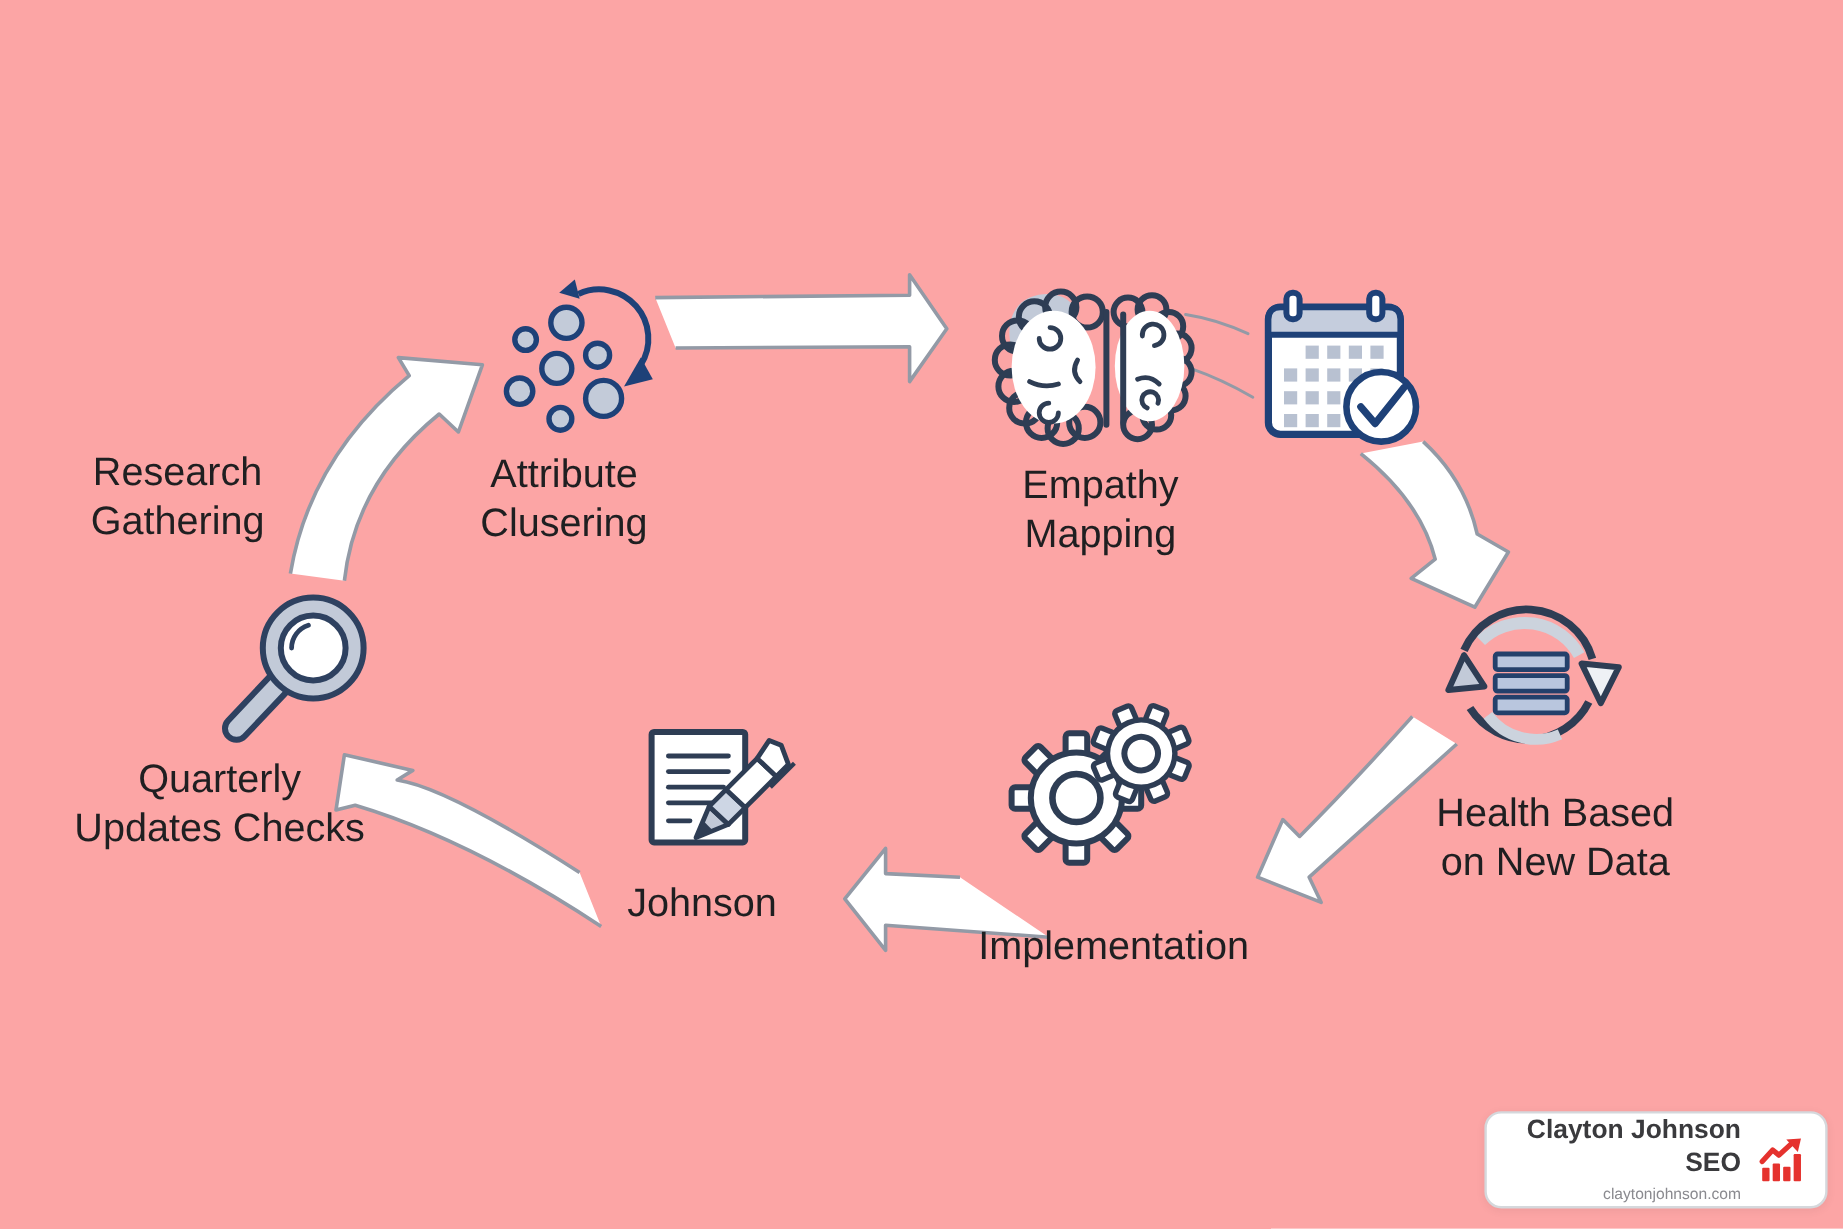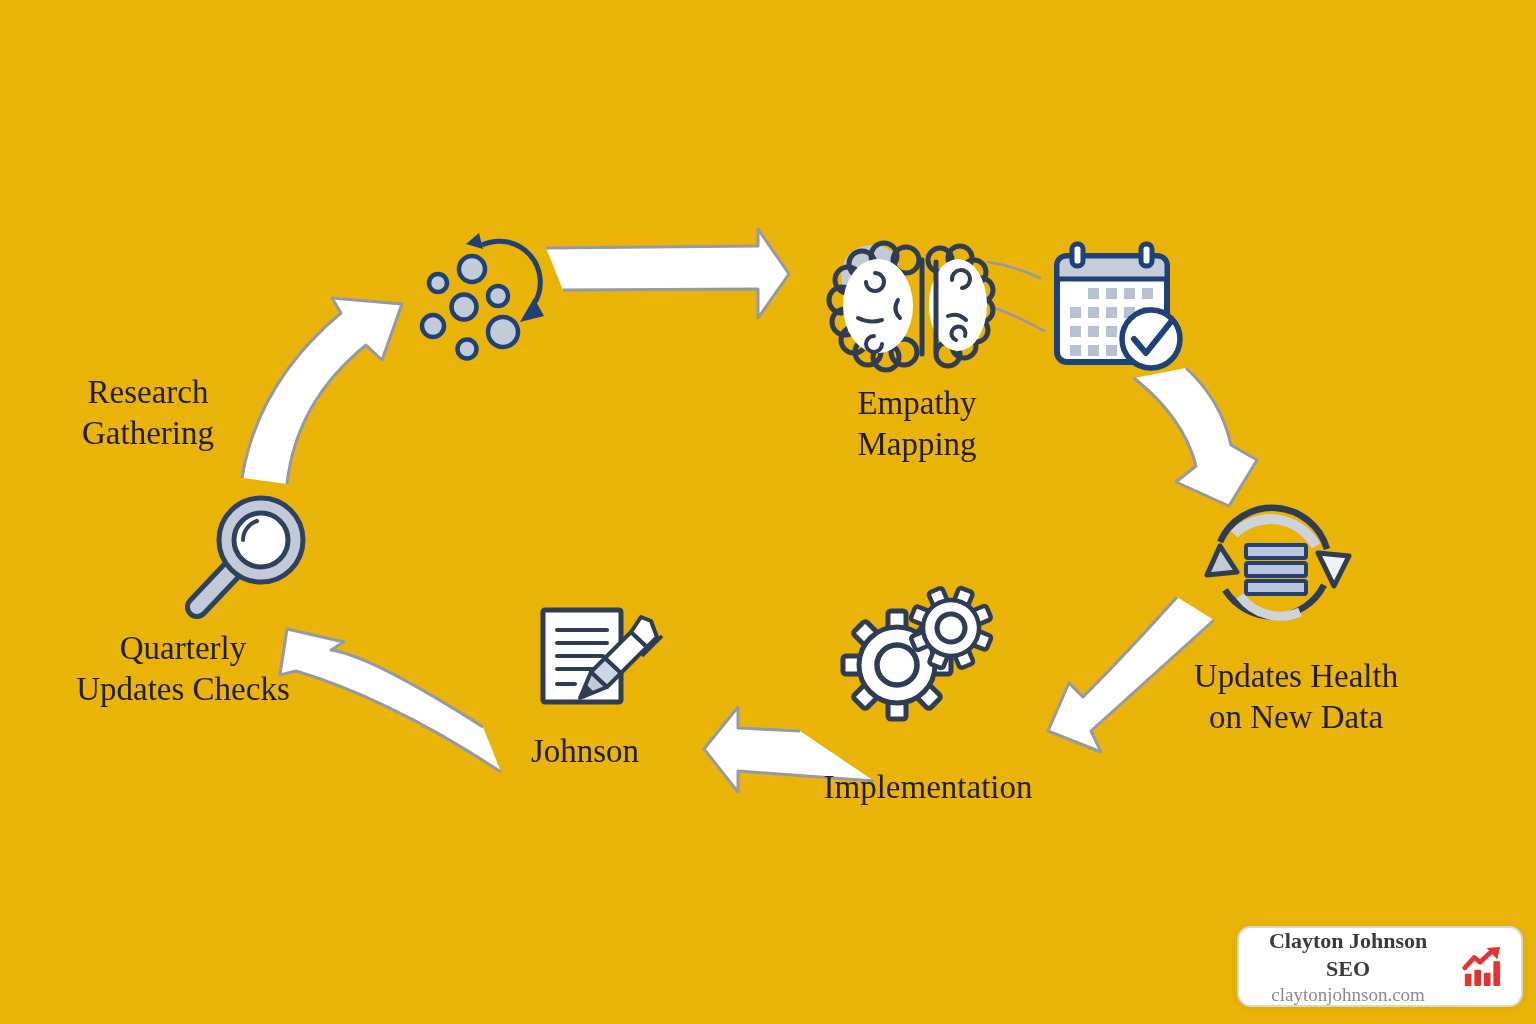--- a/index.html
+++ b/index.html
@@ -1,29 +1,29 @@
 <!DOCTYPE html>
 <html><head>
 <meta charset="utf-8">
 <style>
   html,body{margin:0;padding:0;background:#fff;}
-  #stage{position:relative;width:1536px;height:1024px;background:#eab308;overflow:hidden;
-         font-family:Liberation Serif, serif;}
+  #stage{position:relative;width:1536px;height:1024px;background:#fca5a5;overflow:hidden;
+         font-family:Liberation Sans, sans-serif;}
   #diagram-svg{position:absolute;left:0;top:0;}
   .label{position:absolute;transform:translateX(-50%);text-align:center;
          color:#1f1f21;font-size:33px;line-height:41px;font-weight:500;white-space:nowrap;}
   .label span{display:block;}
   
   .badge{position:absolute;left:1237px;top:926px;width:286px;height:81px;background:#fff;
          border:2px solid #d5d8dc;border-radius:14px;box-sizing:border-box;
          box-shadow:0 2px 8px rgba(0,0,0,0.06);display:flex;align-items:center;
          justify-content:flex-end;padding:0 16px 0 10px;gap:14px;}
   .badge-text{text-align:right;}
-  .badge-title{font-size:22px;font-weight:bold;color:#3a3a3d;line-height:28px;text-align:center;}
-  .badge-url{font-size:19px;color:#8a8a8f;line-height:24px;text-align:center;}
+  .badge-title{font-size:22px;font-weight:bold;color:#3a3a3d;line-height:28px;}
+  .badge-url{font-size:13px;color:#8a8a8f;line-height:24px;}
 </style>
 </head>
 <body>
 
 <div id="stage">
 
 <svg id="diagram-svg" width="1536" height="1024" viewBox="0 0 1536 1024">
 
   <g fill="#ffffff" stroke="#939aa6" stroke-width="3" stroke-linejoin="round">
 
@@ -201,28 +201,32 @@
     </g>
     <polygon points="580,698 586,684 593,691" fill="#2e3d54"></polygon>
   </g>
 </svg>
 
   <div class="label" style="left:148px;top:372px">
     <span>Research</span>
     <span>Gathering</span>
   </div>
 
+  <div class="label" style="left:470px;top:374px">
+    <span>Attribute</span>
+    <span>Clusering</span>
+  </div>
 
   <div class="label" style="left:917px;top:383px">
     <span>Empathy</span>
     <span>Mapping</span>
   </div>
 
   <div class="label" style="left:1296px;top:656px">
-    <span>Updates Health</span>
+    <span>Health Based</span>
     <span>on New Data</span>
   </div>
 
   <div class="label" style="left:928px;top:767px">
     <span>Implementation</span>
   </div>
 
   <div class="label" style="left:585px;top:731px">
     <span>Johnson</span>
   </div>

